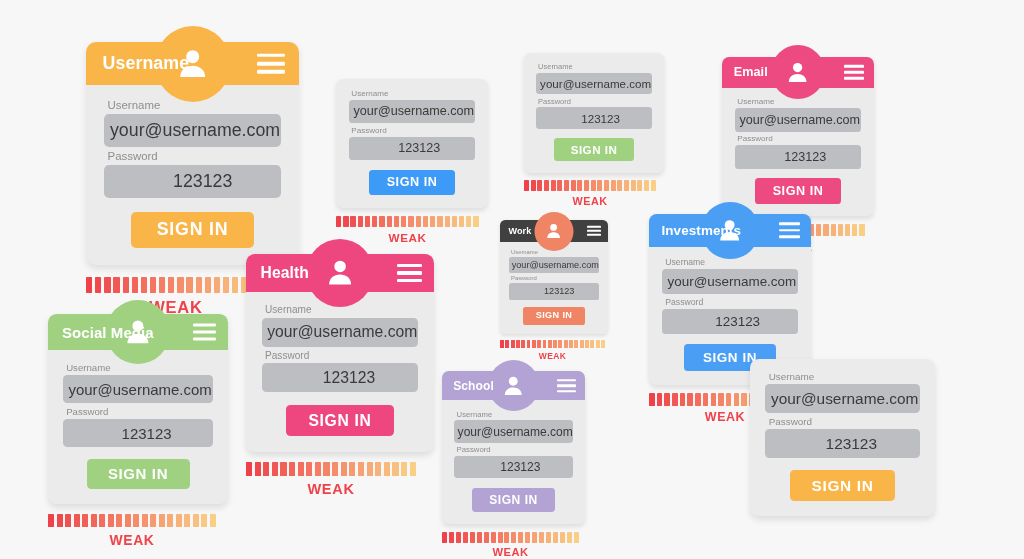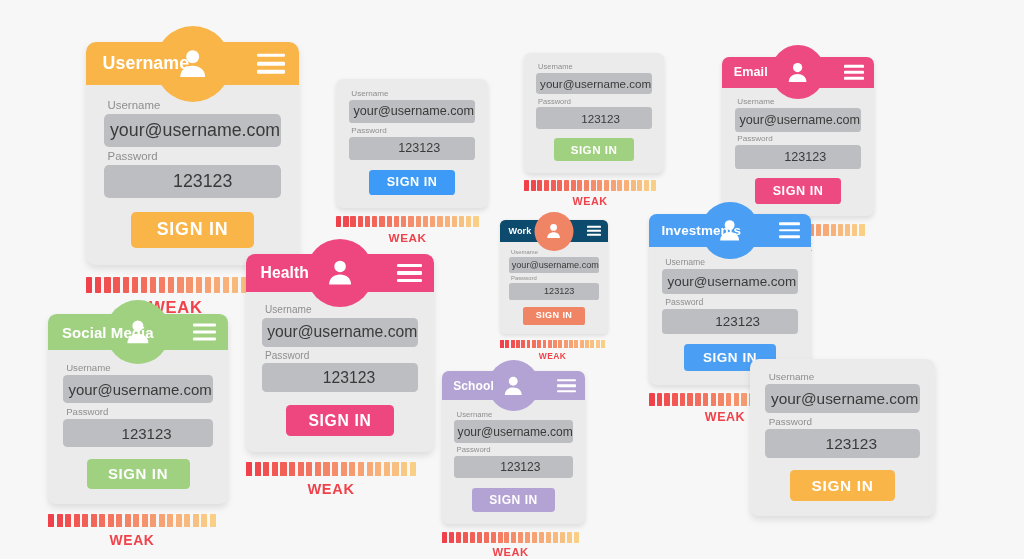--- a/index.html
+++ b/index.html
@@ -309,21 +309,21 @@
           <i style="background: rgb(248, 192, 128); width: 5.269px;"></i>
           <i style="background: rgb(249, 200, 131); width: 5.269px;"></i>
           <i style="background: rgb(249, 207, 134); width: 5.269px;"></i>
         </div>
       <div class="meter-label" style="color: rgb(240, 66, 74); width: 143px;">WEAK</div>
     </div>
   </div>
 
   <div class="card" style="--s: 0.65; left: 500px; top: 220px; width: 108px;">
     <div class="card-body" style="width: 108px;">
-      <div class="card-header" style="background: #0c4a6e;">
+      <div class="card-header" style="background: #404040;">
         <span class="card-title">Work</span>
         <span class="avatar" style="background: rgb(240, 133, 102);">
           <svg viewBox="0 0 24 24" aria-hidden="true">
             <circle cx="12" cy="7.2" r="4.4" fill="#ffffff"></circle>
             <path d="M3.6 21c0-4.9 3.8-7.6 8.4-7.6S20.4 16.1 20.4 21z" fill="#ffffff"></path>
           </svg>
         </span>
         <span class="hamburger">
           <i></i>
           <i></i>

